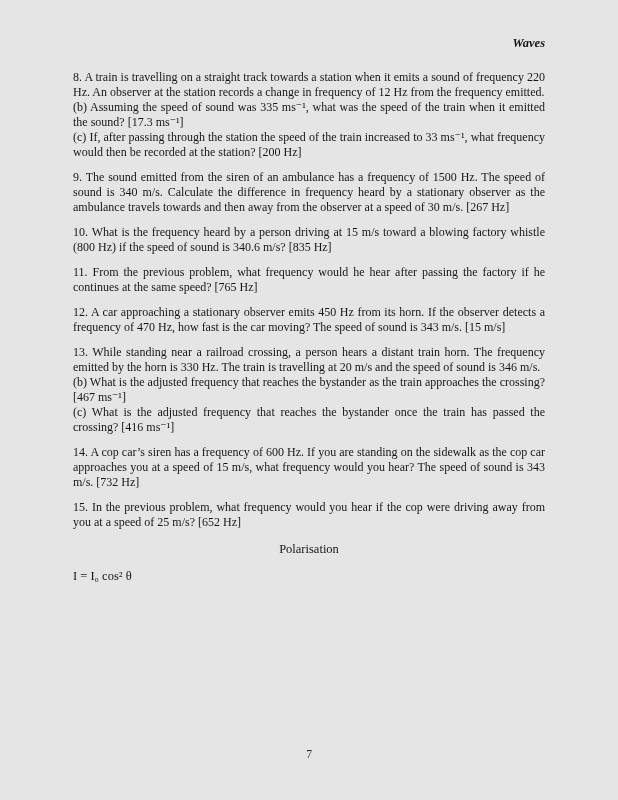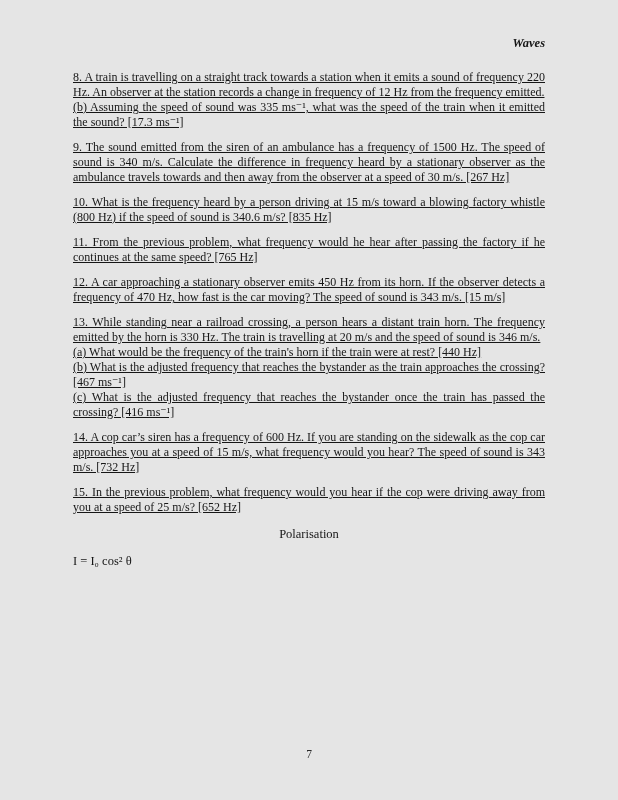--- a/index.html
+++ b/index.html
@@ -28,21 +28,20 @@
     font-style: italic;
     font-size: 12.5px;
     line-height: 15px;
     margin-bottom: 19px;
   }
   .q {
     font-size: 12px;
     line-height: 15px;
     text-align: justify;
     margin-bottom: 10px;
-    text-decoration: underline;
   }
   .q-main, .q-part {
     font-size: 12px;
     line-height: 15px;
     text-align: justify;
   }
   .section-heading {
     font-size: 12.5px;
     line-height: 15px;
     font-weight: 400;
@@ -71,41 +70,41 @@
 <body>
 
 <div class="doc-page">
   <div class="content">
 
     <div class="running-header">Waves</div>
 
     <div class="q">
       <div class="q-main">8. A train is travelling on a straight track towards a station when it emits a sound of frequency 220 Hz. An observer at the station records a change in frequency of 12 Hz from the frequency emitted.</div>
       <div class="q-part">(b) Assuming the speed of sound was 335 ms⁻¹, what was the speed of the train when it emitted the sound? [17.3 ms⁻¹]</div>
+      <div class="q-part">(c) If, after passing through the station the speed of the train increased to 33 ms⁻¹, what frequency would then be recorded at the station? [200 Hz]</div>
     </div>
 
     <div class="q">
       <div class="q-main">9. The sound emitted from the siren of an ambulance has a frequency of 1500 Hz. The speed of sound is 340 m/s. Calculate the difference in frequency heard by a stationary observer as the ambulance travels towards and then away from the observer at a speed of 30 m/s. [267 Hz]</div>
     </div>
 
     <div class="q">
       <div class="q-main">10. What is the frequency heard by a person driving at 15 m/s toward a blowing factory whistle (800 Hz) if the speed of sound is 340.6 m/s? [835 Hz]</div>
     </div>
 
     <div class="q">
       <div class="q-main">11. From the previous problem, what frequency would he hear after passing the factory if he continues at the same speed? [765 Hz]</div>
     </div>
 
     <div class="q">
       <div class="q-main">12. A car approaching a stationary observer emits 450 Hz from its horn. If the observer detects a frequency of 470 Hz, how fast is the car moving? The speed of sound is 343 m/s. [15 m/s]</div>
     </div>
 
     <div class="q">
       <div class="q-main">13. While standing near a railroad crossing, a person hears a distant train horn. The frequency emitted by the horn is 330 Hz. The train is travelling at 20 m/s and the speed of sound is 346 m/s.</div>
-      <div class="q-part">(a) What would be the frequency of the train's horn if the train were at rest? [440 Hz]</div>
       <div class="q-part">(b) What is the adjusted frequency that reaches the bystander as the train approaches the crossing? [467 ms⁻¹]</div>
       <div class="q-part">(c) What is the adjusted frequency that reaches the bystander once the train has passed the crossing? [416 ms⁻¹]</div>
     </div>
 
     <div class="q">
       <div class="q-main">14. A cop car’s siren has a frequency of 600 Hz. If you are standing on the sidewalk as the cop car approaches you at a speed of 15 m/s, what frequency would you hear? The speed of sound is 343 m/s. [732 Hz]</div>
     </div>
 
     <div class="q">
       <div class="q-main">15. In the previous problem, what frequency would you hear if the cop were driving away from you at a speed of 25 m/s? [652 Hz]</div>

